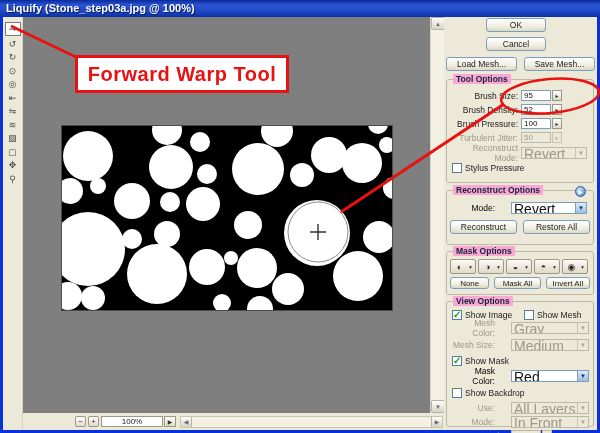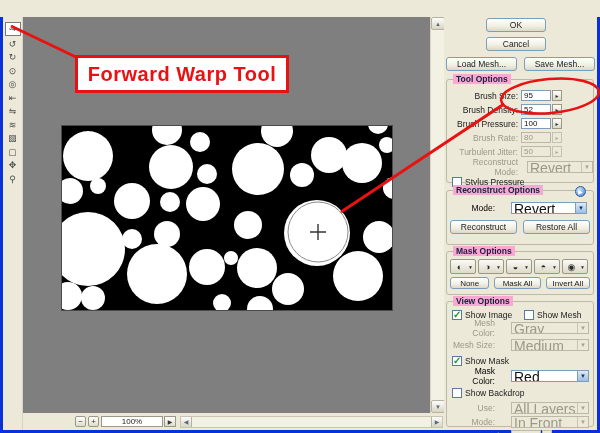--- a/index.html
+++ b/index.html
@@ -85,21 +85,21 @@
     font-size:6px; text-align:center; line-height:11px; color:#17365e; }
   .combo.dis { border-color:#bcb8a7; background:#ece9d8; }
   .combo.dis .cval { color:#9c9889; }
   .combo.dis .carr { background:#ece9d8; border-left-color:#c9c5b4; color:#a8a494; }
 
   .cb { display:inline-block; width:10px; height:10px; background:#fff; border:1px solid #5a7a9c;
     position:relative; margin-right:3px; flex:none; }
   .cb.on::after { content:"✓"; position:absolute; left:0; top:-2px; font-size:10px; color:#1a9c1a; font-weight:bold; }
   .cbrow { display:flex; align-items:center; font-size:8.5px; color:#1a1a1a; }
 
-  .rm-row { display:flex; align-items:center; height:13px; margin-top:2px;justify-content:space-between; }
+  .rm-row { display:flex; align-items:center; height:13px; margin-top:2px; }
   .rm-lab { width:74px; text-align:right; padding-right:3px; font-size:8.5px; color:#9c9889; }
 
   .roundbtn { position:absolute; right:7px; top:-5px; width:11px; height:11px; border-radius:50%;
     background:radial-gradient(circle at 35% 30%,#cfe4fb,#3e7ed6); border:1px solid #2c5d9e;
     color:#fff; font-size:6px; line-height:10px; text-align:center; }
 
   .mbtn { display:inline-flex; align-items:center; width:26px; height:15px; margin:0 1px;
     border:1px solid #9b9887; border-radius:2px; background:linear-gradient(#fbfaf6,#dedac7); }
   .mglyph { flex:1; text-align:center; font-size:9px; color:#2a2a2a; line-height:14px; }
   .mdrop { width:7px; font-size:5px; color:#333; line-height:14px; }
@@ -111,20 +111,23 @@
   
   .overlay { position:absolute; left:0; top:0; width:600px; height:433px; pointer-events:none; z-index:50; }
   .callout { position:absolute; left:75px; top:55px; width:214px; height:38px; background:#fff;
     border:3px solid #e81212; z-index:60; display:flex; align-items:center; justify-content:center; }
   .callout span { color:#e81212; font-size:20px; font-weight:bold; letter-spacing:0.5px; }
 </style>
 </head>
 <body>
 
 <div class="window">
+  <div class="titlebar">
+    <span>Liquify (Stone_step03a.jpg @ 100%)</span>
+  </div>
   <div class="frame f-left"></div>
   <div class="frame f-right"></div>
   <div class="frame f-bottom"></div>
 
   <div class="client">
 
     <div class="toolbox" id="toolbox">
         <div class="tool sel">⇝</div>
         <div class="tool">↺</div>
         <div class="tool">↻</div>
@@ -216,25 +219,20 @@
               <span class="slab">Brush Density:</span>
               <span class="sval">52</span>
               <span class="sarr">▸</span>
             </div>
             <div class="srow">
               <span class="slab">Brush Pressure:</span>
               <span class="sval">100</span>
               <span class="sarr">▸</span>
             </div>
             <div class="srow dis">
-              <span class="slab">Brush Rate:</span>
-              <span class="sval">80</span>
-              <span class="sarr">▸</span>
-            </div>
-            <div class="srow dis">
               <span class="slab">Turbulent Jitter:</span>
               <span class="sval">50</span>
               <span class="sarr">▸</span>
             </div>
           </div>
         <div class="rm-row">
           <span class="rm-lab">Reconstruct Mode:</span>
           <span class="combo dis" style="width:66px">
             <span class="cval">Revert</span>
             <span class="carr">▼</span>

